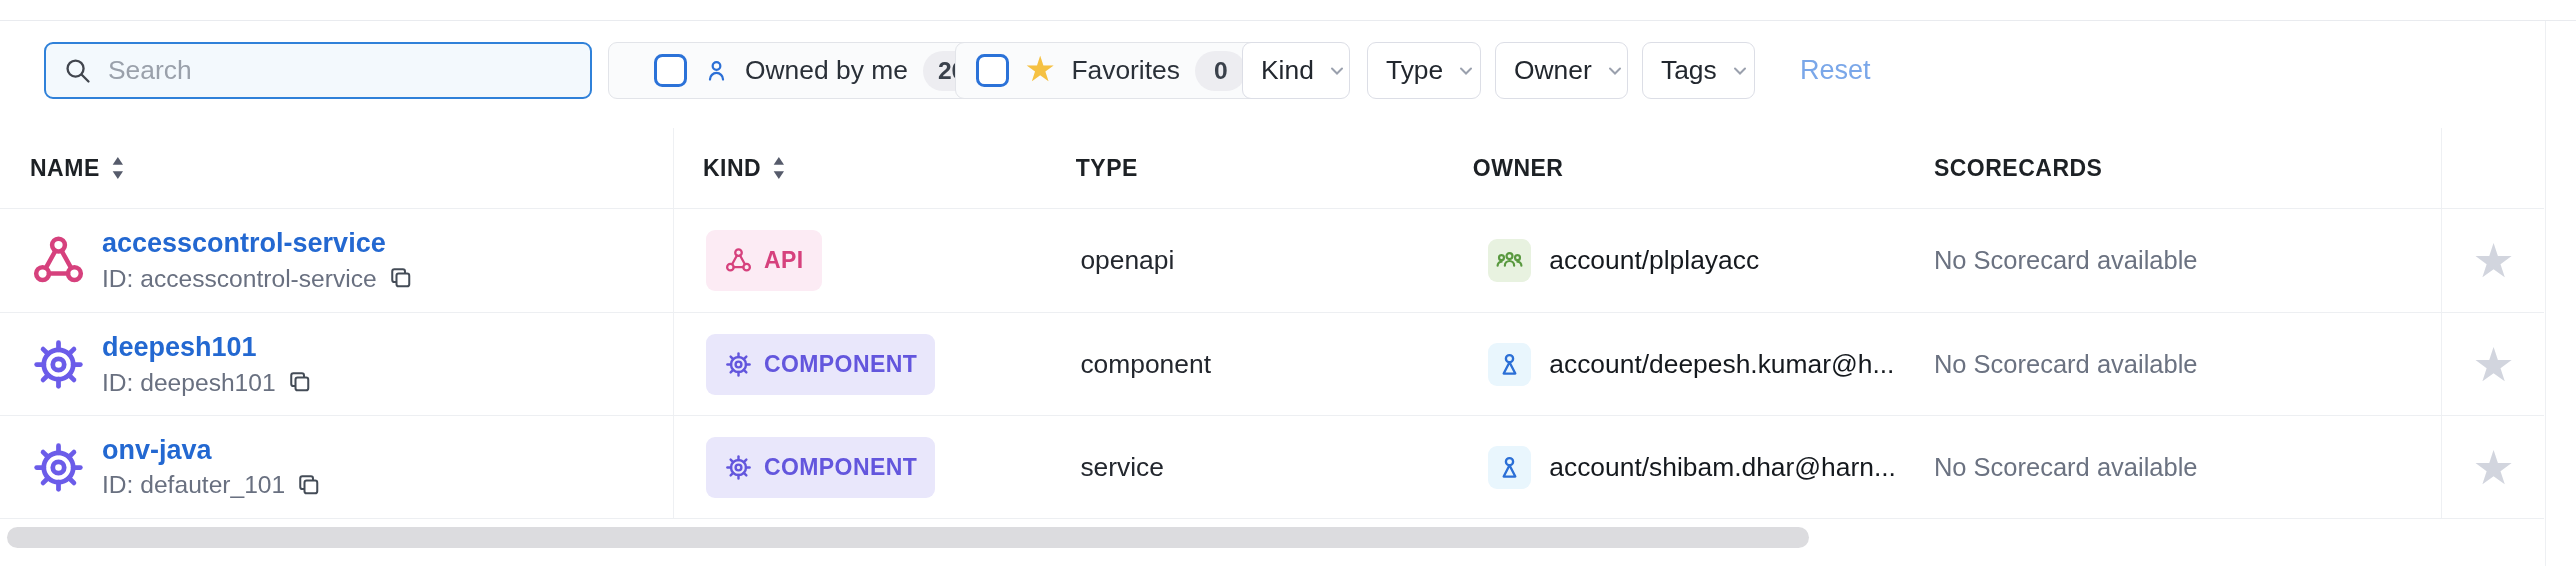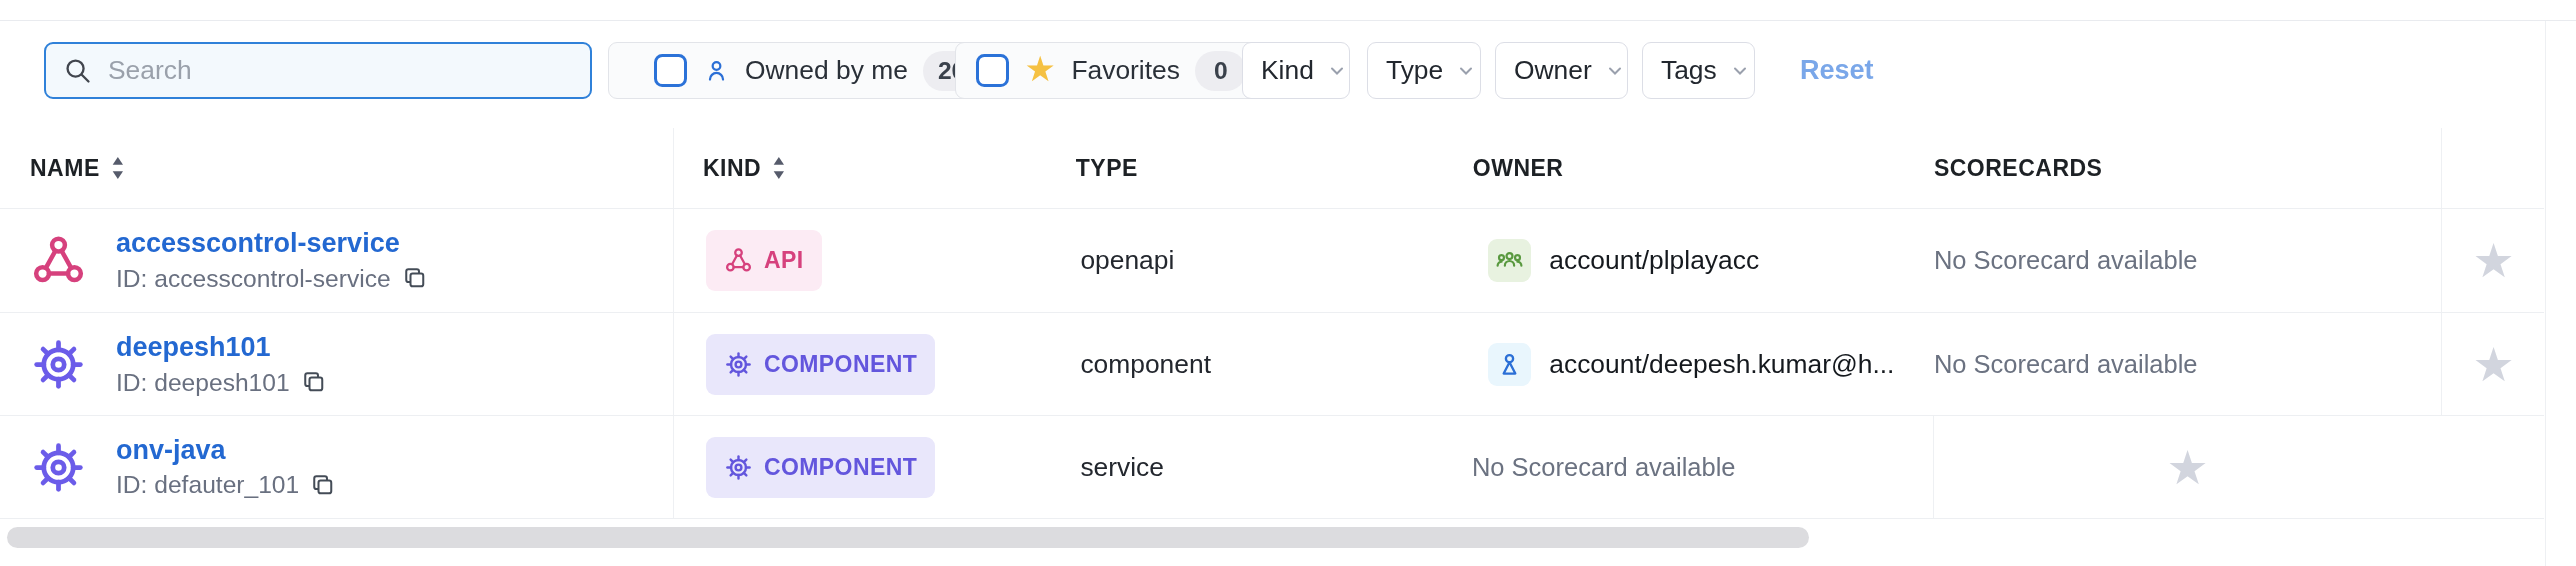--- a/index.html
+++ b/index.html
@@ -47,42 +47,42 @@
 
   .dropdown{position:absolute;top:0;height:57px;background:#fff;border:1.8px solid #dcdee6;border-radius:9px;
     display:flex;align-items:center;gap:12.8px;padding:0 18px;cursor:pointer;}
   .dropdown .label{font-size:26.4px;color:var(--text-dark);}
   .dd-kind{left:1242px;width:108px;}
   .dd-type{left:1367px;width:114px;}
   .dd-owner{left:1495px;width:133px;}
   .dd-tags{left:1642px;width:113px;}
   .chev{width:20px;height:20px;flex:0 0 auto;}
   .reset{position:absolute;left:1800px;top:0;height:57px;display:flex;align-items:center;
-    font-size:27px;font-weight:700;color:var(--reset);cursor:pointer;background:none;border:none;
+    font-size:27px;font-weight:400;color:var(--reset);cursor:pointer;background:none;border:none;
     font-family:"Liberation Sans",sans-serif;}
 
   
   .tgrid{display:grid;grid-template-columns:673px 401px 397px 462px 508px 104px;width:2544px;}
   .theader{position:absolute;left:0;top:128px;height:80px;}
   .theader .hcell{display:flex;align-items:center;font-size:23px;font-weight:700;color:#1d2125;
     letter-spacing:0.5px;}
   .hcell,.cell{min-width:0;}
   .h-name{padding-left:30px;gap:11px;}
   .h-kind{padding-left:29px;gap:11px;border-left:1.8px solid var(--divider);}
   .h-type{padding-left:1.8px;}
   .h-owner{padding-left:1.8px;}
   .h-score{padding-left:0.9px;}
   .h-star{border-left:1.8px solid var(--divider);}
   .sorticon{width:13.7px;height:22px;display:block;}
 
   .trow{position:absolute;left:0;height:104px;border-top:1.8px solid var(--row-border);background:#fff;}
   .r0{top:208px;} .r1{top:312px;} .r2{top:415px;height:103px;}
   .rowsbottom{position:absolute;left:0;top:518px;width:2544px;border-top:1.8px solid var(--row-border);}
   .cell{display:flex;align-items:center;}
-  .c-name{padding-left:30px;gap:29px;}
+  .c-name{padding-left:30px;gap:15px;}
   .c-kind{padding-left:32px;border-left:1.8px solid var(--divider);}
   .c-type{padding-left:6.4px;font-size:26.4px;color:#23272e;}
   .c-owner{padding-left:17.3px;gap:18px;font-size:26.4px;color:#15191e;}
   .c-score{padding-left:0.9px;font-size:25.5px;color:#6b7281;}
   .c-star{border-left:1.8px solid var(--divider);justify-content:center;}
 
   .rowicon{width:57px;height:57px;flex:0 0 auto;display:flex;align-items:center;justify-content:center;}
   .rowicon svg{width:57px;height:57px;}
   .icon-pink{color:var(--pink);}
   .icon-purple{color:#6b5ce9;}
@@ -360,20 +360,29 @@
             <line x1="16.4" y1="16.4" x2="18.5" y2="18.5"></line>
           <line x1="7.6" y1="16.4" x2="5.5" y2="18.5"></line>
             <line x1="16.4" y1="7.6" x2="18.5" y2="5.5"></line>
         </svg>
         <span>COMPONENT</span>
       </span>
     </div>
     <div class="cell c-type">
         <span>service</span>
       </div>
+    <div class="cell c-owner">
+      <span class="ownericon oi-person">
+        <svg viewBox="0 0 24 24" fill="none" stroke="currentColor" stroke-width="1.8" stroke-linecap="round" stroke-linejoin="round">
+          <circle cx="12" cy="7.5" r="2.8"></circle>
+            <path d="M12 10.3 L7.5 19 H16.5 Z"></path>
+        </svg>
+      </span>
+      <span>account/shibam.dhar@harn...</span>
+    </div>
     <div class="cell c-score">
         <span>No Scorecard available</span>
       </div>
     <div class="cell c-star">
         <span class="rowstar">★</span>
       </div>
   </div>
 
   <div class="rowsbottom"></div>
 

